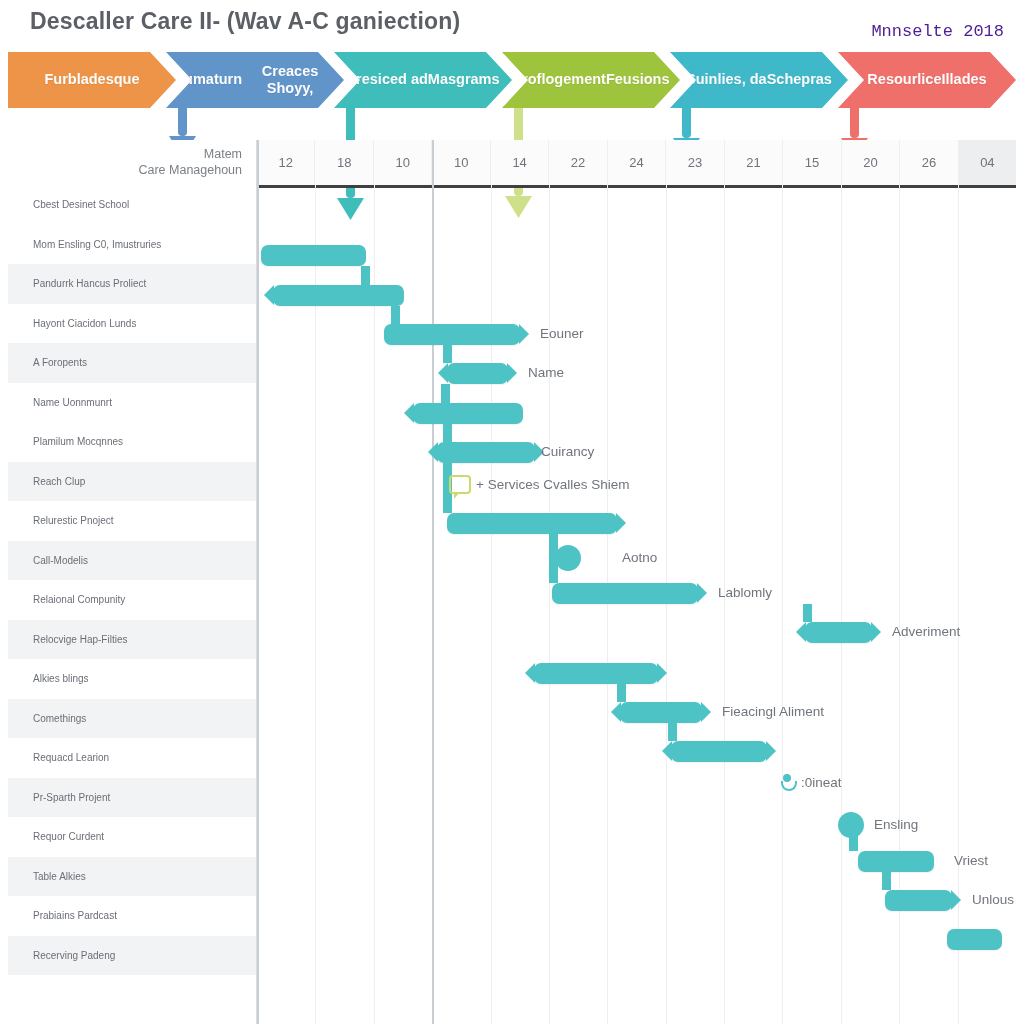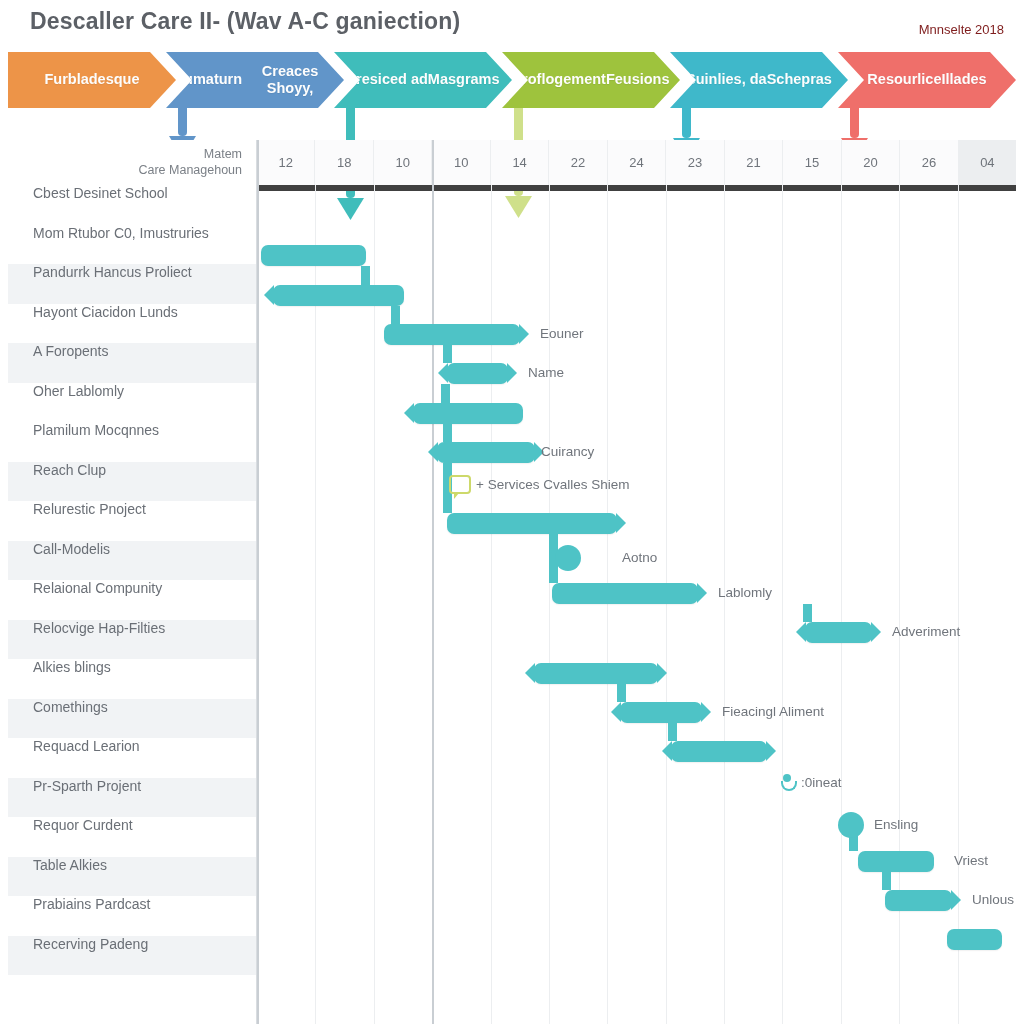--- a/index.html
+++ b/index.html
@@ -11,21 +11,21 @@
     position:relative;
   }
   
   #title{
     position:absolute;left:30px;top:8px;
     font-size:23px;font-weight:bold;color:#5c6066;
     letter-spacing:.2px;white-space:nowrap;
   }
   #period{
     position:absolute;right:20px;top:22px;
-    font-size:13px;color:#7f1d1d;white-space:nowrap;
+    font-size:17px;color:#4c1d95;white-space:nowrap;font-family:Liberation Mono, monospace;
   }
 
   
   #banner{
     position:absolute;left:8px;top:52px;width:1008px;height:56px;
   }
   .chev{
     position:absolute;top:0;height:56px;
     display:flex;align-items:center;justify-content:center;
     color:#fdfdfd;font-size:14.5px;font-weight:bold;
@@ -53,34 +53,34 @@
   #sidebar{
     position:absolute;left:0;top:0;width:249px;height:884px;
     border-right:1px solid #d9dde1;box-sizing:border-box;background:#fff;
   }
   #sidebar-head{
     height:45px;padding-right:14px;box-sizing:border-box;
     display:flex;flex-direction:column;align-items:flex-end;justify-content:center;
     font-size:12.5px;color:#7b8087;line-height:1.22;text-align:right;
   }
   .srow{
-    height:39.5px;display:flex;
+    height:39.5px;display:flex;align-items:center;
     padding-left:25px;box-sizing:border-box;
-    font-size:14px;color:#6a6f76;white-space:nowrap;overflow:hidden;
+    font-size:10px;color:#6a6f76;white-space:nowrap;overflow:hidden;
   }
   .srow.alt{background:#f1f3f5;}
   .srow.two{line-height:1.15;white-space:normal;}
 
   
   #timeline{
     position:absolute;left:249px;top:0;right:0;height:884px;
   }
   #thead{
     position:absolute;left:0;top:0;right:0;height:45px;
-    display:flex;background:#fbfbfc;border-bottom:6px solid #404040;
+    display:flex;background:#fbfbfc;border-bottom:3px solid #404040;
   }
   .tcell{
     flex:1 1 0;display:flex;align-items:center;justify-content:center;
     font-size:13px;color:#6f747b;border-right:1px solid #eceef0;
     box-sizing:border-box;
   }
   .tcell.hl{background:#eceef0;}
   .tcell:last-child{border-right:none;}
 
   
@@ -189,33 +189,33 @@
   <div id="sidebar">
     <div id="sidebar-head">
       <span>Matem</span>
       <span>Care Managehoun</span>
     </div>
     <div id="sidebar-rows">
         <div class="srow">
           <span>Cbest Desinet School</span>
         </div>
         <div class="srow two">
-          <span>Mom Rtubor C0, Imustruries</span>
+          <span>Mom Ensling C0, Imustruries</span>
         </div>
         <div class="srow alt">
           <span>Pandurrk Hancus Proliect</span>
         </div>
         <div class="srow">
           <span>Hayont Ciacidon Lunds</span>
         </div>
         <div class="srow alt">
           <span>A Foropents</span>
         </div>
         <div class="srow">
-          <span>Oher Lablomly</span>
+          <span>Name Uonnmunrt</span>
         </div>
         <div class="srow">
           <span>Plamilum Mocqnnes</span>
         </div>
         <div class="srow alt">
           <span>Reach Clup</span>
         </div>
         <div class="srow">
           <span>Relurestic Pnoject</span>
         </div>

